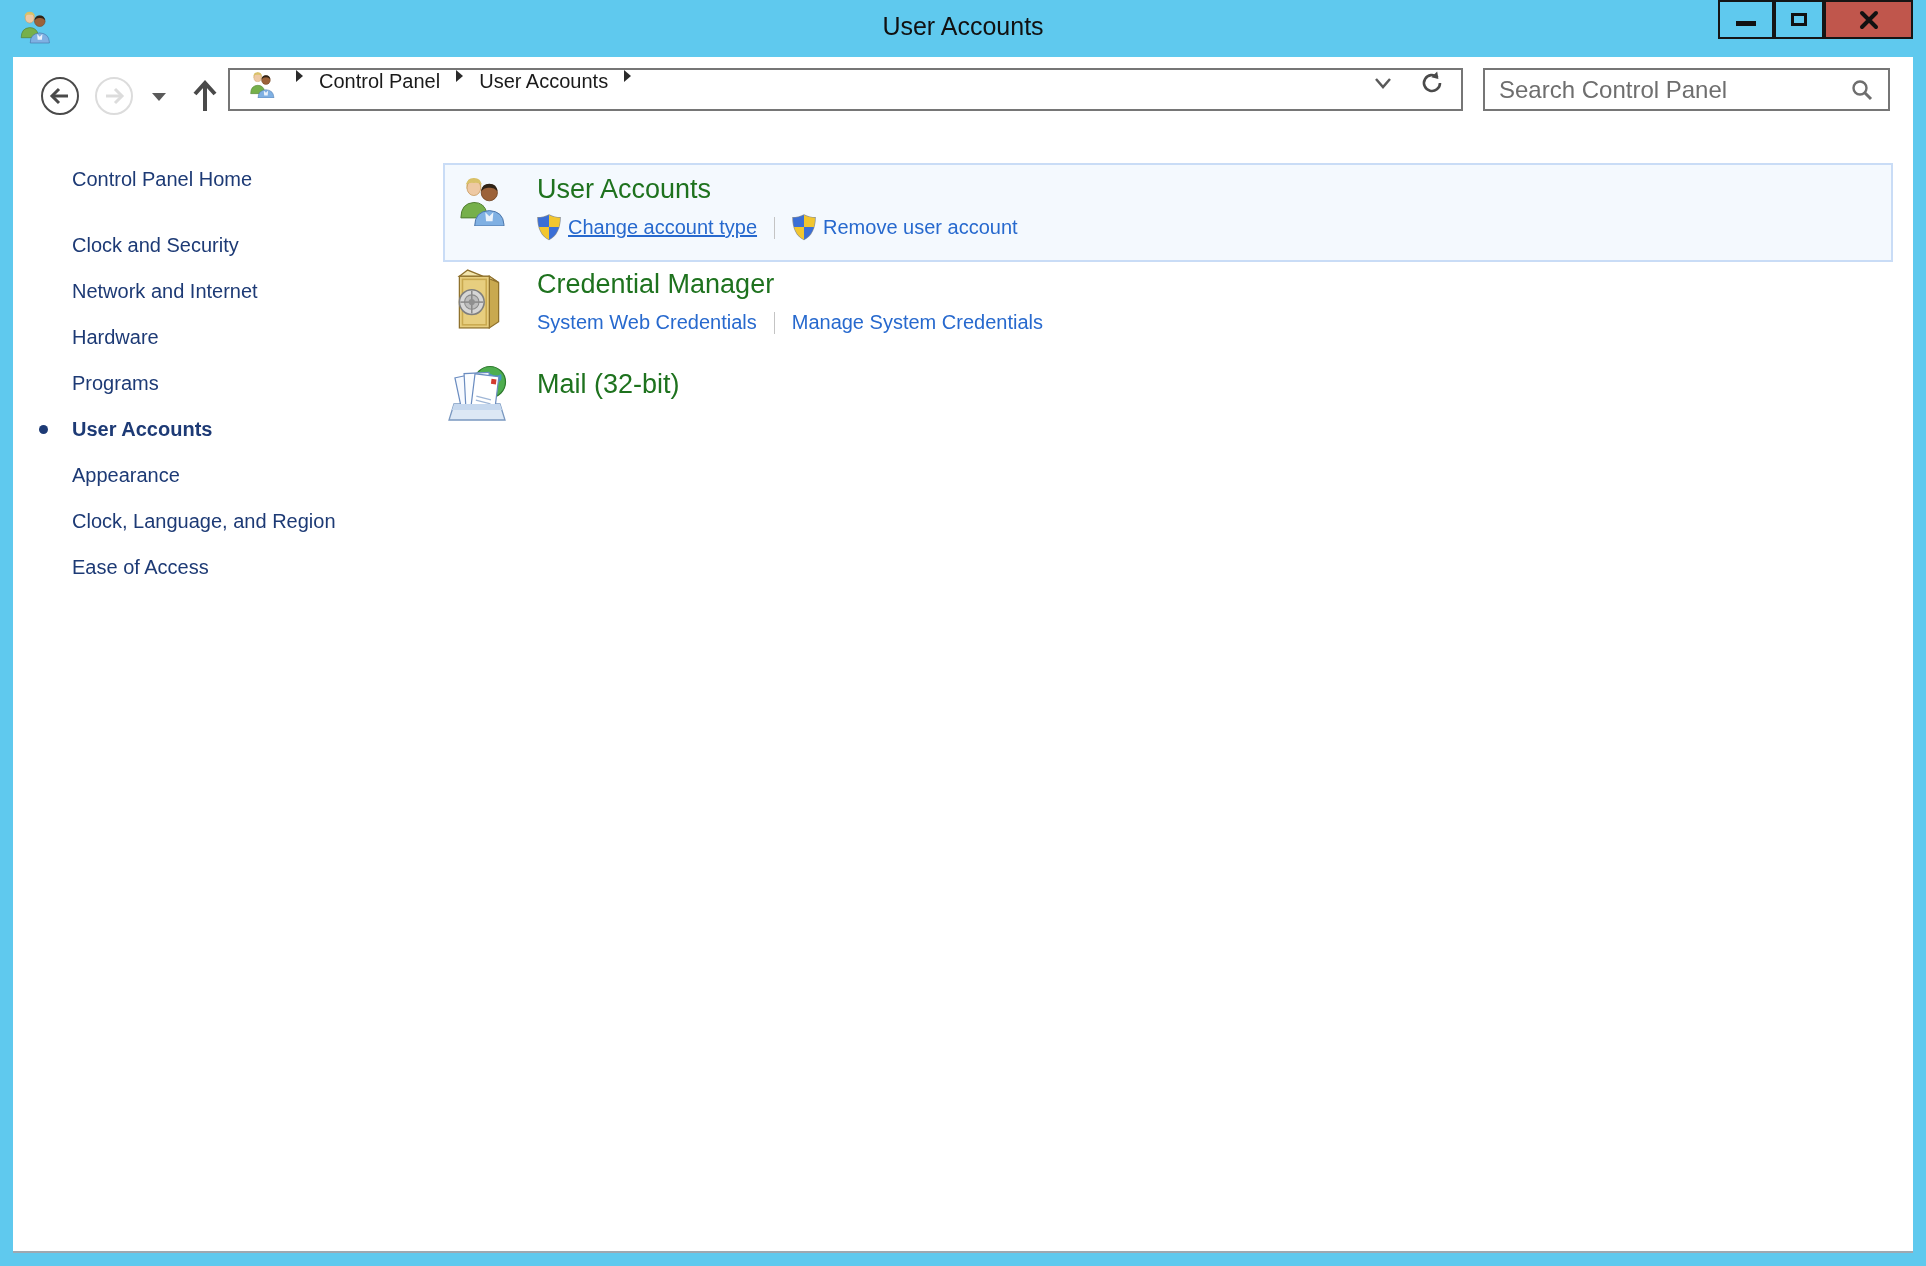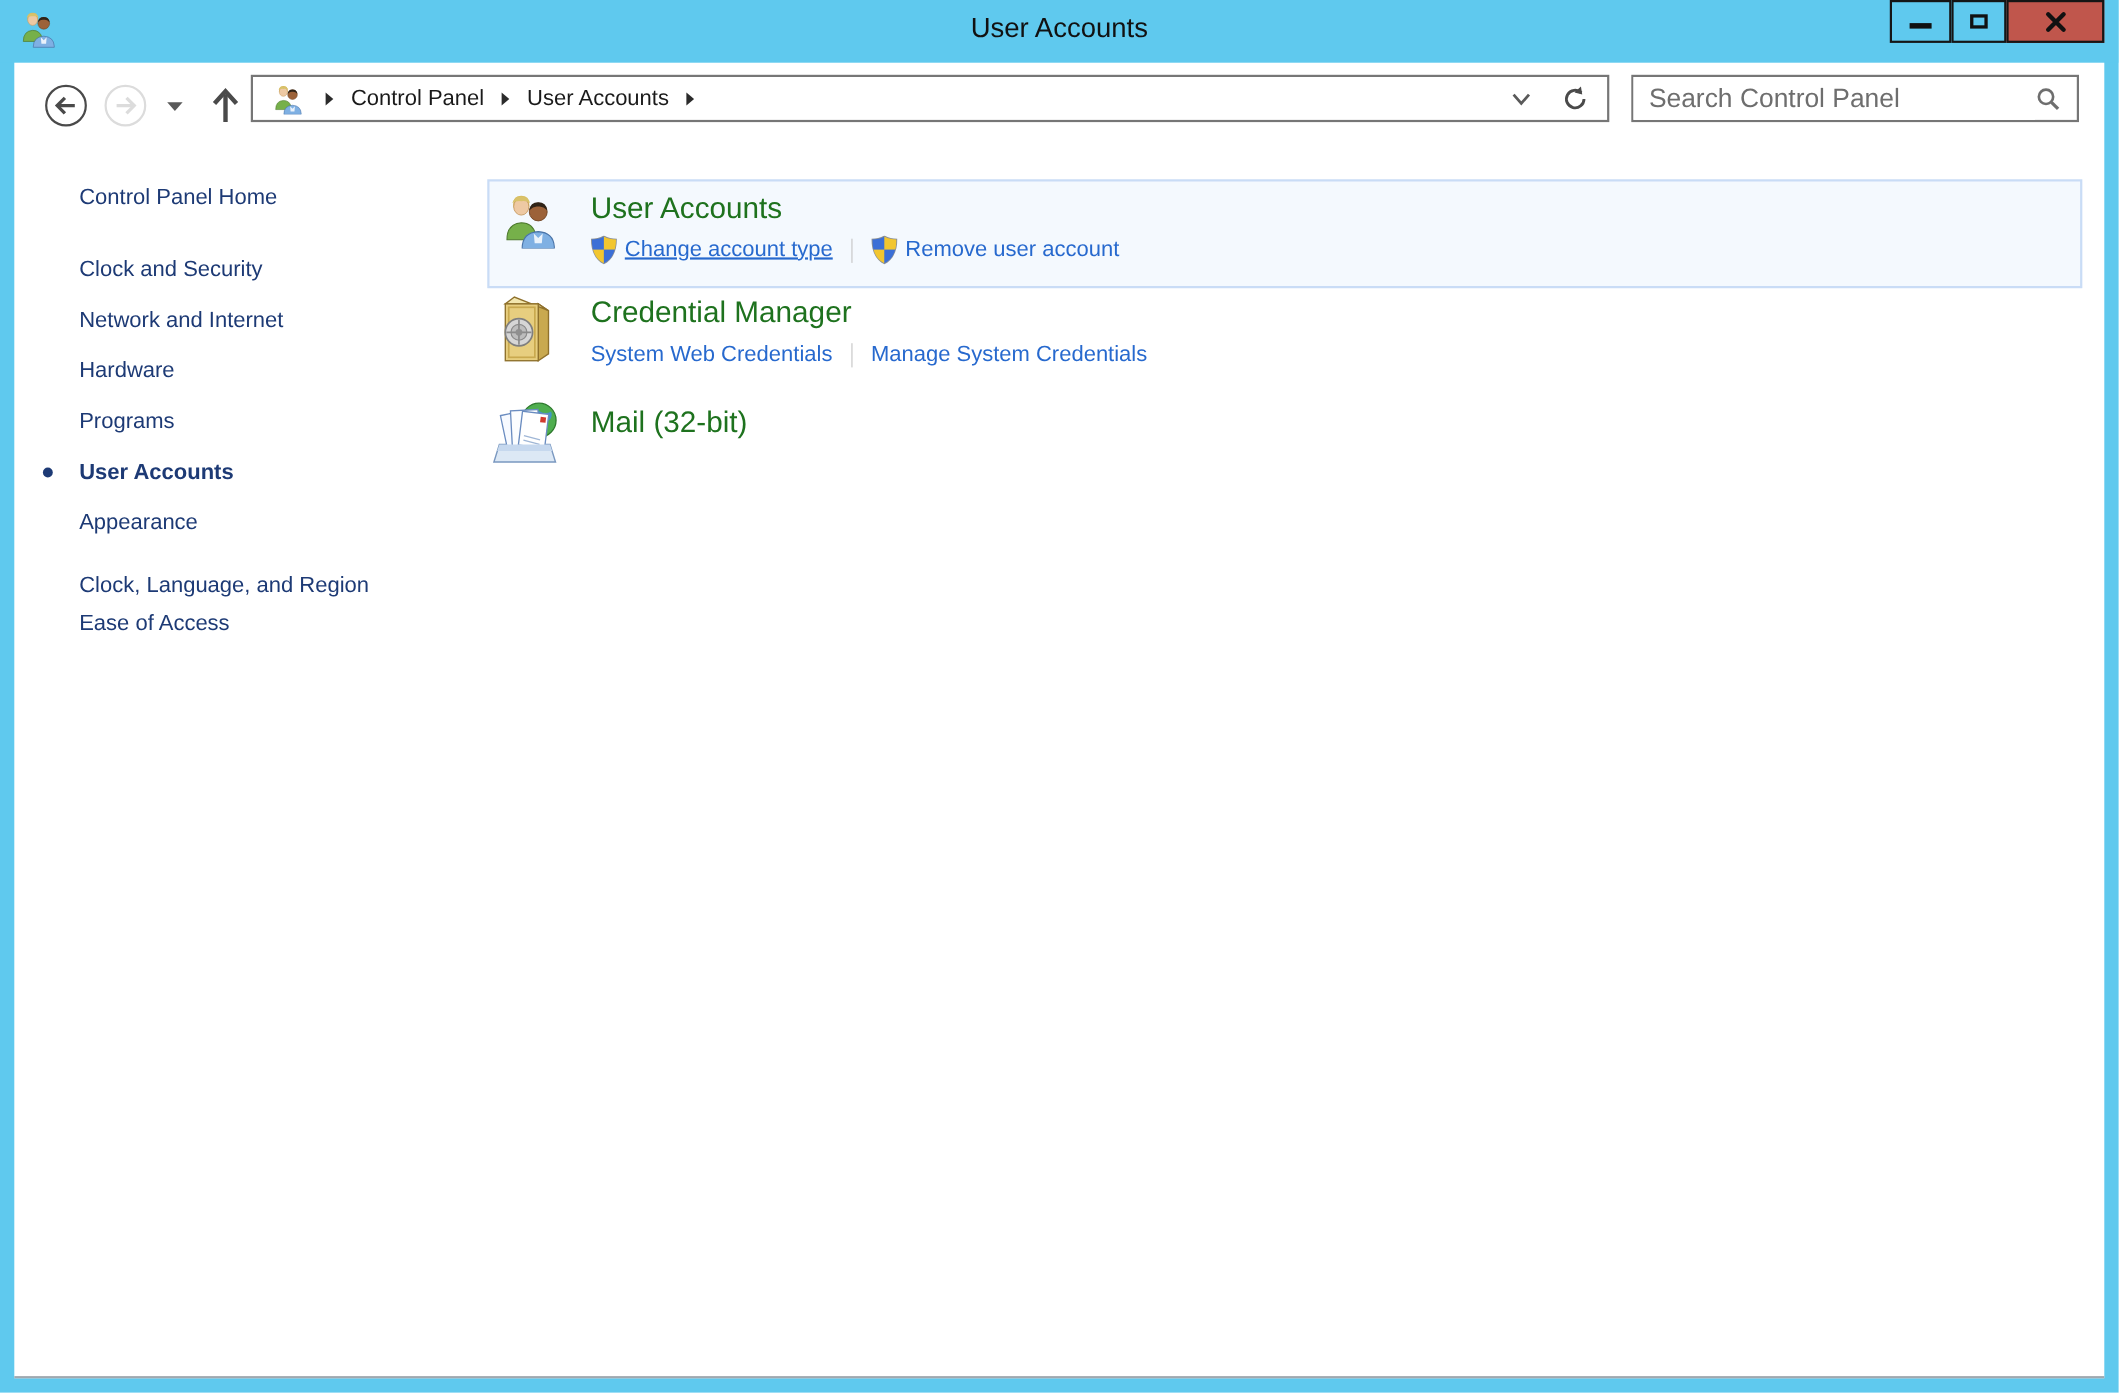--- a/index.html
+++ b/index.html
@@ -41,21 +41,21 @@
   .circle-btn { width:40px; height:40px; border-radius:50%; }
   .back-btn   { left:27px;  top:19px; }
   .fwd-btn    { left:81px;  top:19px; }
   .dropdown-caret { left:135px; top:30px; width:22px; height:20px; }
   .caret-down { width:0; height:0; border-left:7px solid transparent; border-right:7px solid transparent; border-top:8px solid #5a5a5a; }
   .up-btn     { left:175px; top:20px; width:34px; height:38px; }
 
   .addressbar {
     position:absolute; left:215px; top:11px; width:1235px; height:43px;
     border:2px solid #767676; background:#fff;
-    display:flex; align-items:center; padding:0 10px;
+    display:flex; align-items:flex-start; padding:0 10px;
   }
   .addr-icon { width:28px; height:28px; margin:0 4px 0 8px; flex:0 0 auto; }
   .crumb-sep {
     width:0; height:0; border-top:6px solid transparent; border-bottom:6px solid transparent;
     border-left:7px solid #2b2b2b; margin:0 16px; flex:0 0 auto;
   }
   .crumb { font-size:20px; color:#1a1a1a; white-space:nowrap; cursor:default; }
   .addr-right { margin-left:auto; display:flex; align-items:center; gap:26px; padding-right:6px; }
 
   .searchbox {
@@ -232,21 +232,21 @@
     <div class="sidebar-item" style="top:111px"><span>Control Panel Home</span></div>
     <div class="sidebar-item" style="top:177px"><span>Clock and Security</span></div>
     <div class="sidebar-item" style="top:223px"><span>Network and Internet</span></div>
     <div class="sidebar-item" style="top:269px"><span>Hardware</span></div>
     <div class="sidebar-item" style="top:315px"><span>Programs</span></div>
     <div class="sidebar-item active" style="top:361px">
       <div class="bullet"></div>
       <span>User Accounts</span>
     </div>
     <div class="sidebar-item" style="top:407px"><span>Appearance</span></div>
-    <div class="sidebar-item" style="top:464px"><span>Clock, Language, and Region</span></div>
+    <div class="sidebar-item" style="top:453px"><span>Clock, Language, and Region</span></div>
     <div class="sidebar-item" style="top:499px"><span>Ease of Access</span></div>
 
     <div class="highlight-box"></div>
 
     <svg class="section-icon" style="left:443px; top:117px; width:52px; height:52px" viewBox="0 0 64 64">
         <use href="#two-person"></use>
       </svg>
     <a class="section-heading" style="left:524px; top:117px">User Accounts</a>
     <div class="task-row" style="left:524px; top:157px">
       <svg class="shield" width="24" height="27" viewBox="0 0 24 27">

